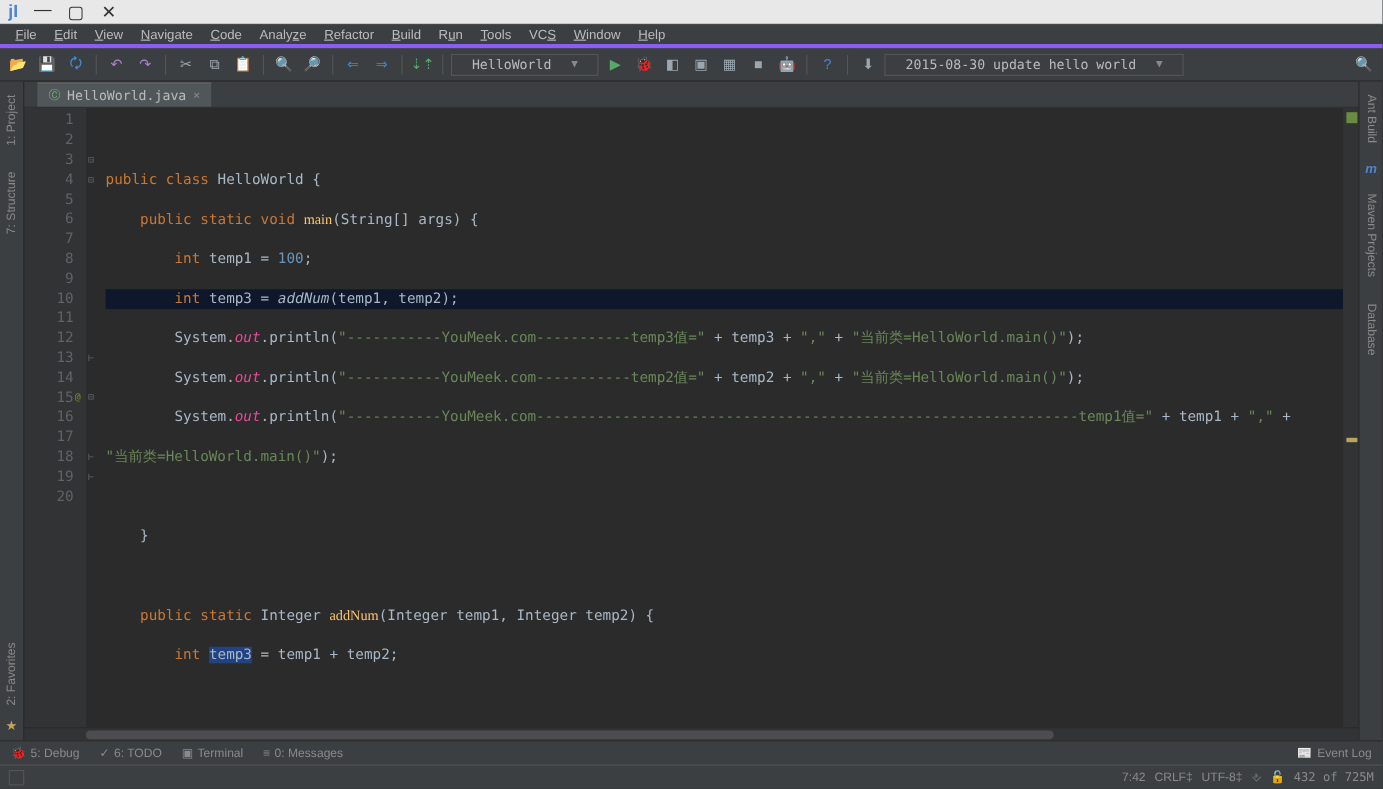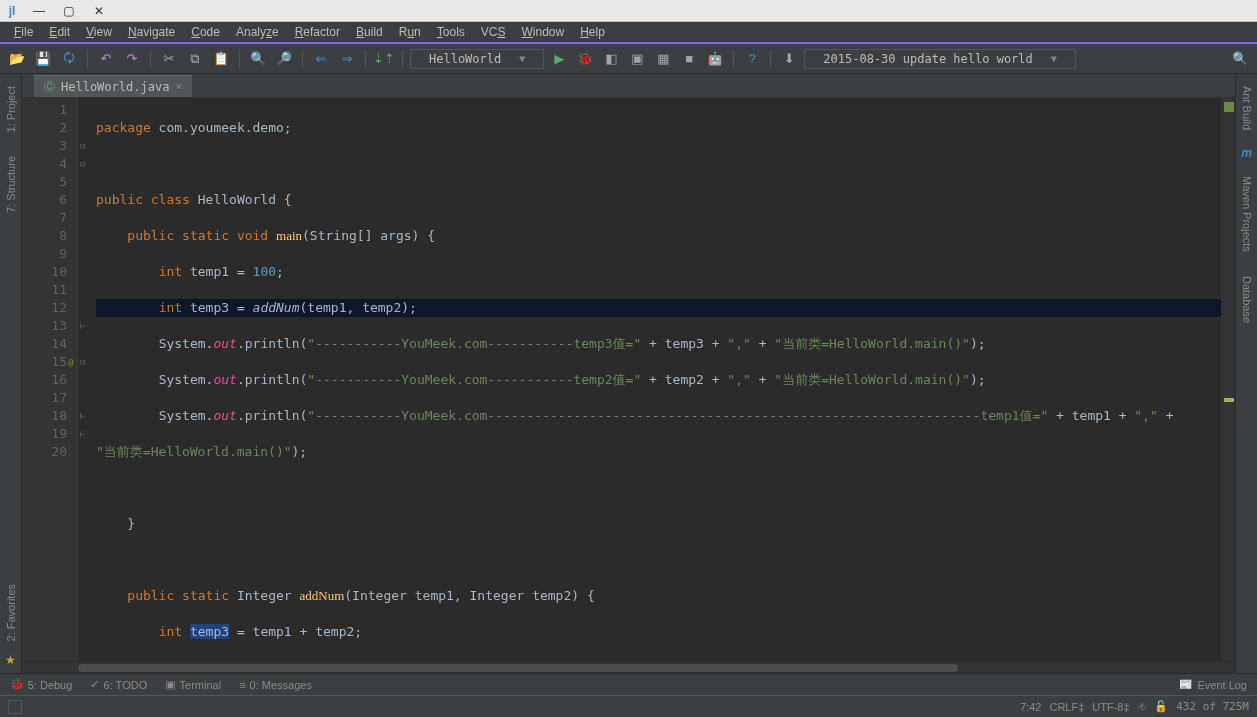--- a/index.html
+++ b/index.html
@@ -13,35 +13,35 @@
   overflow: hidden;
   display: flex;
   flex-direction: column;
 }
 .titlebar {
   background: #e8e8e8;
   height: 22px;
   display: flex;
   align-items: center;
   color: #333;
-  font-size: 12px;
+  font-size: 16px;
   border-bottom: 1px solid #c0c0c0;
 }
 .titlebar .logo { width: 24px; text-align: center; color: #4a86cf; font-weight: bold; }
 .titlebar .title { flex: 1; text-align: center; }
 .titlebar .win-controls { display: flex; }
 .titlebar .win-controls div { width: 30px; text-align: center; cursor: default; }
 .menubar {
   background: #3c3f41;
   height: 22px;
   display: flex;
   align-items: center;
   padding: 0 8px;
   gap: 4px;
-  border-bottom: 2px solid #8b5cf6;
+  border-bottom: 4px solid #8b5cf6;
   color: #bbbbbb;
 }
 .menubar .menu-item { padding: 2px 6px; cursor: default; }
 .menubar .menu-item u { text-decoration: underline; }
 .toolbar {
   background: #3c3f41;
   height: 30px;
   display: flex;
   align-items: center;
   padding: 0 6px;
@@ -350,21 +350,20 @@
       <div class="fold-col">
         <span class="fold-mark" style="top:39px">⊟</span>
         <span class="fold-mark" style="top:57px">⊟</span>
         <span class="fold-mark" style="top:219px">⊢</span>
         <span class="fold-mark" style="top:255px">⊟</span>
         <span class="fold-mark" style="top:309px">⊢</span>
         <span class="fold-mark" style="top:327px">⊢</span>
         <span class="fold-mark" style="top:255px;left:-10px;color:#838b21">@</span>
       </div>
       <div class="code">
-<div class="row"><span class="kw">package</span><span> com.youmeek.demo</span>;</div>
 <div class="row"></div>
 <div class="row"><span class="kw">public class</span><span> HelloWorld {</span></div>
 <div class="row">    <span class="kw">public static void</span> <span class="fn">main</span><span>(String[] args) {</span></div>
 <div class="row">        <span class="kw">int</span><span> temp1 = </span><span class="num">100</span>;</div>
 <div class="row hl">        <span class="kw">int</span><span> temp3 = </span><span class="italic-call">addNum</span><span>(temp1, temp2);</span></div>
 <div class="row">        <span>System.</span><span class="static-f">out</span><span>.println(</span><span class="str">"-----------YouMeek.com-----------temp3值="</span><span> + temp3 + </span><span class="str">","</span><span> + </span><span class="str">"当前类=HelloWorld.main()"</span><span>);</span></div>
 <div class="row">        <span>System.</span><span class="static-f">out</span><span>.println(</span><span class="str">"-----------YouMeek.com-----------temp2值="</span><span> + temp2 + </span><span class="str">","</span><span> + </span><span class="str">"当前类=HelloWorld.main()"</span><span>);</span></div>
 <div class="row">        <span>System.</span><span class="static-f">out</span><span>.println(</span><span class="str">"-----------YouMeek.com---------------------------------------------------------------temp1值="</span><span> + temp1 + </span><span class="str">","</span><span> + </span></div>
 <div class="row"><span class="str">"当前类=HelloWorld.main()"</span><span>);</span></div>
 <div class="row"></div>

